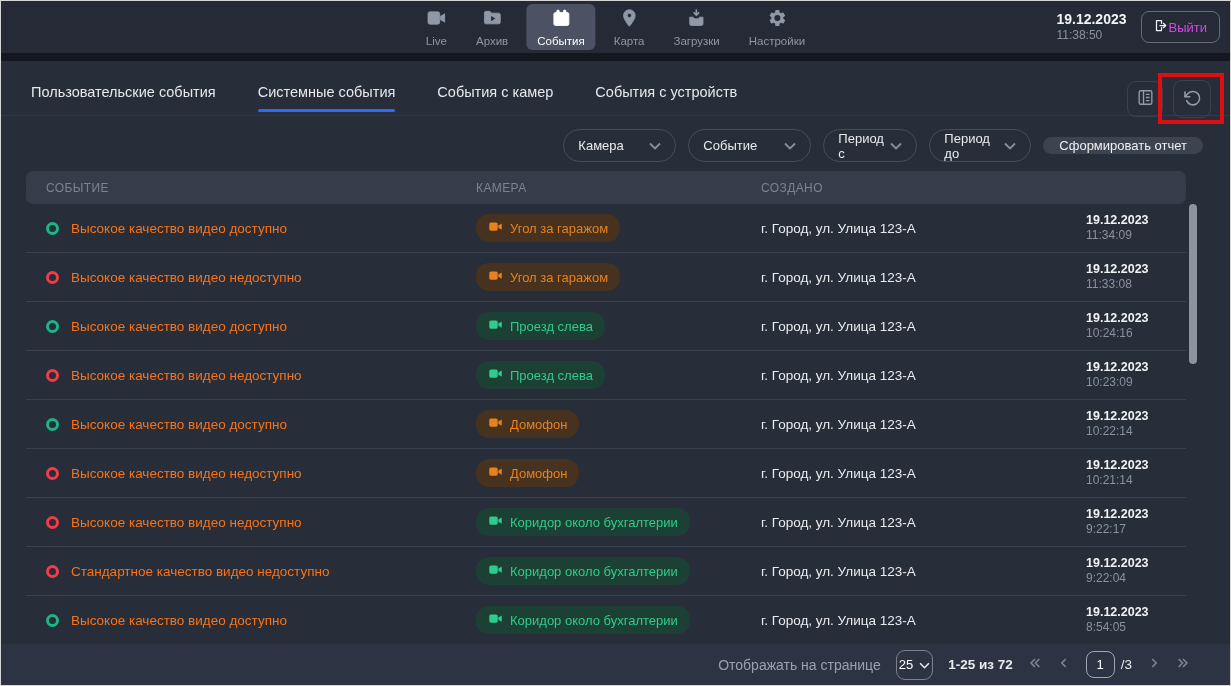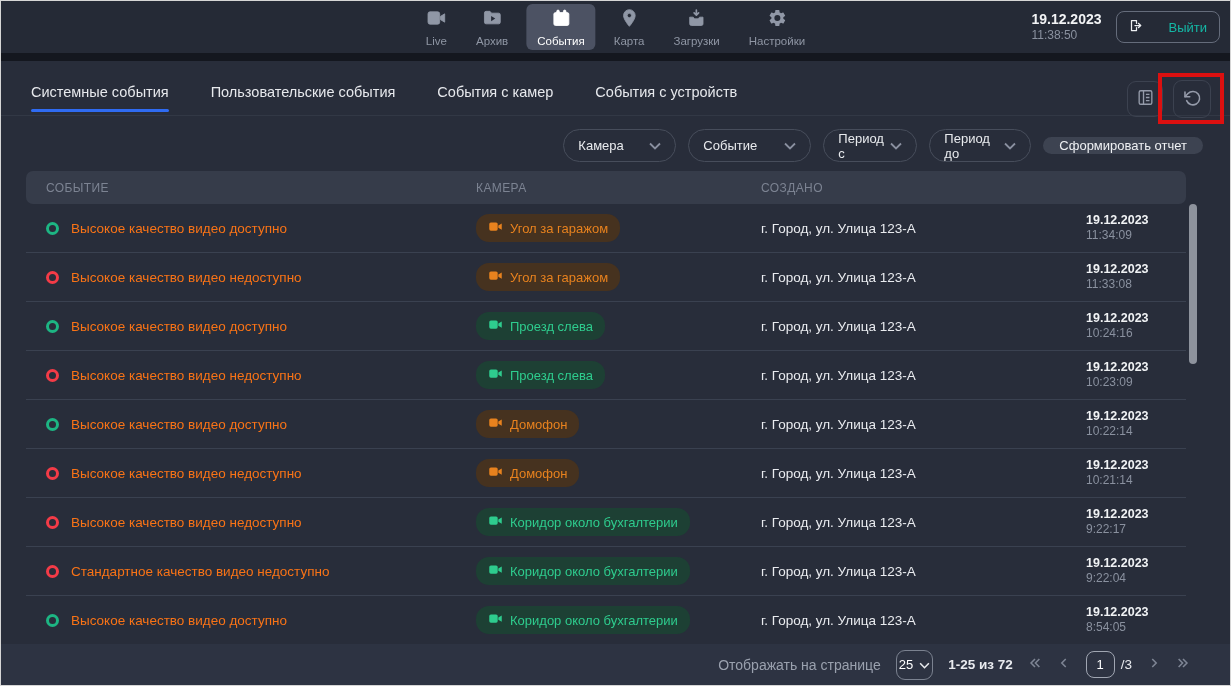--- a/index.html
+++ b/index.html
@@ -21,22 +21,22 @@
   .nav-item .stroke-ic { fill:none !important; }
   .nav-label { font-size:11.5px; color:#8f96a4; white-space:nowrap; }
   .nav-item.active { background:#4c5263; }
   .nav-item.active svg { fill:#ffffff; stroke:#ffffff; }
   .nav-item.active .nav-label { color:#ffffff; }
 
   .top-right { position:absolute; right:10px; top:0; height:52px; display:flex; align-items:center; gap:14px; }
   .datetime { display:flex; flex-direction:column; line-height:1.3; }
   .tb-date { color:#f2f3f5; font-weight:700; font-size:14px; }
   .tb-time { color:#8a919f; font-size:12px; }
-  .logout-btn { display:flex; align-items:center; gap:25px; border:1px solid #656c7b; border-radius:8px;
-                padding:6px 12px; color:#14b8a6; font-size:13px; background:transparent; cursor:pointer; }
+  .logout-btn { display:flex; align-items:center; gap:0; border:1px solid #656c7b; border-radius:8px;
+                padding:6px 12px; color:#d946ef; font-size:13px; background:transparent; cursor:pointer; }
   .logout-btn svg { width:15px; height:15px; stroke:#eef0f3; fill:none; }
 
   
   .content { position:absolute; top:60px; left:0; right:0; bottom:0; background:#282d3a; }
 
   .tabs { position:absolute; top:22px; left:30px; display:flex; gap:42px; }
   .tab { font-size:14.5px; color:#e7e9ed; line-height:18px; padding-bottom:11px; position:relative; cursor:pointer; white-space:nowrap; }
   .tab.active::after { content:''; position:absolute; left:0; right:0; bottom:0; height:3px; background:#2f6bf2; border-radius:2px; }
   .tabs-sep { position:absolute; top:54px; left:0; right:0; height:1px; background:#323845; }
 
@@ -154,22 +154,22 @@
         <span>Выйти</span>
       </button>
     </div>
   </div>
   <div class="topbar-strip"></div>
 
   <div class="content">
 
     <div class="tabs-sep"></div>
     <div class="tabs">
+      <div class="tab">Пользовательские события</div>
       <div class="tab active">Системные события</div>
-      <div class="tab">Пользовательские события</div>
       <div class="tab">События с камер</div>
       <div class="tab">События с устройств</div>
     </div>
 
     <button class="icon-btn btn-report">
       <span><svg viewBox="0 0 24 24" stroke-width="1.7">
             <rect x="4" y="3.5" width="16" height="17" rx="2"></rect>
             <path d="M9.5 3.5v17M12.5 8h4.5M12.5 12h4.5M12.5 16h4.5"></path>
           </svg></span>
     </button>

